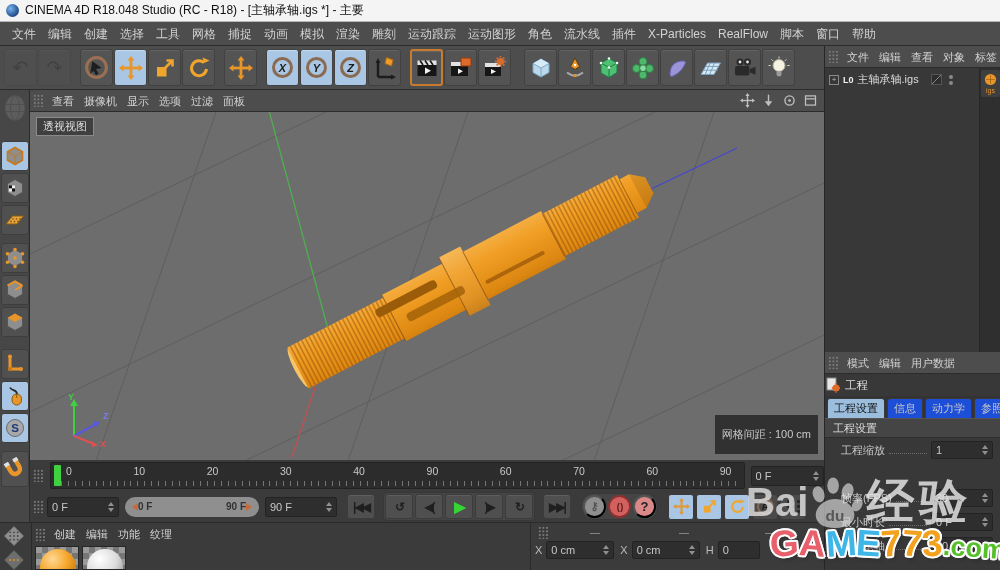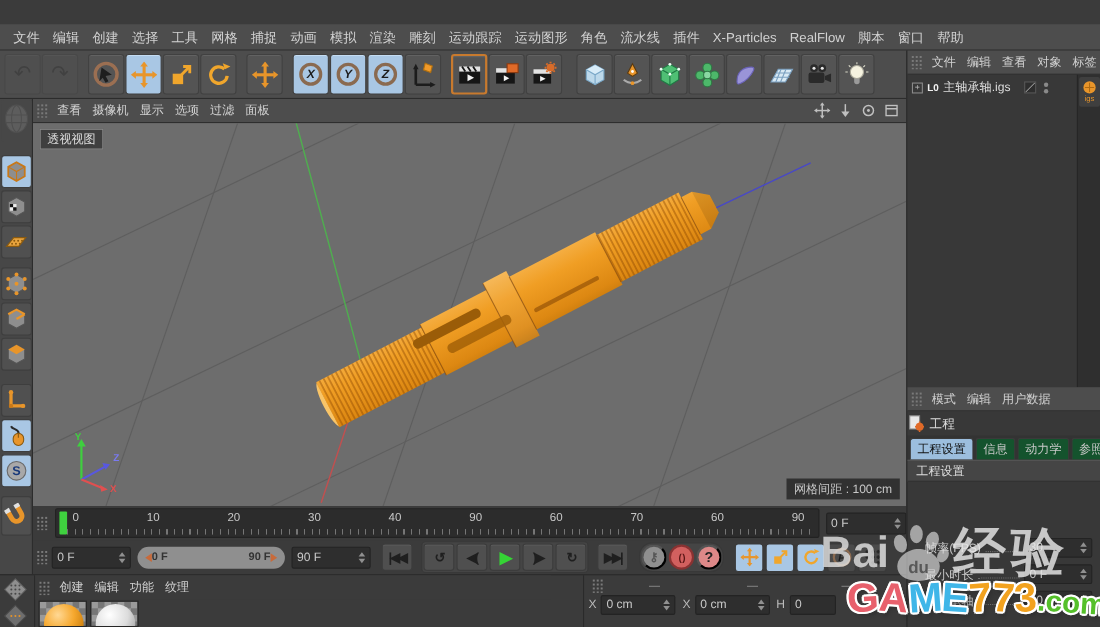--- a/index.html
+++ b/index.html
@@ -38,21 +38,21 @@
   .sbtn.tall{height:38px;background:#474747;border-color:transparent}
   .sgap{height:10px}
 
   
   .vpmenu{left:30px;top:90px;width:794px}
   .vpicons{margin-left:auto;display:flex;gap:4px;padding-right:6px}
   .vpicons .vbtn{width:17px;height:16px;display:flex;align-items:center;justify-content:center;cursor:pointer}
   .vpcanvas{left:30px;top:112px;width:794px;height:348px;background:#6d6d6d;overflow:hidden}
   .vpsvg{position:absolute;left:0;top:0}
   .viewlabel{position:absolute;left:6px;top:5px;background:#3f3f3f;border:1px solid #8a8a8a;color:#ddd;font-size:11px;padding:1px 6px;z-index:3}
-  .gridlabel{position:absolute;right:6px;bottom:6px;background:rgba(42,42,42,.9);color:#c8c8c8;font-size:11px;padding:2px 7px;z-index:3}
+  .gridlabel{position:absolute;right:6px;bottom:6px;background:rgba(42,42,42,.9);color:#c8c8c8;font-size:11px;padding:12px 7px;z-index:3}
   .gizmo{position:absolute;left:26px;bottom:12px;z-index:3}
 
   
   .timeline{left:30px;top:460px;width:794px;height:31px;background:#3b3b3b;display:flex;align-items:center}
   .ruler{position:relative;margin-left:3px;width:700px;height:27px;background:#2c2c2c;border-radius:2px;border:1px solid #222}
   .playhead{position:absolute;left:3px;top:2px;width:7px;height:21px;background:#3fd13f;border-radius:1px}
   .ticks{display:flex;justify-content:space-between;padding:2px 12px 0 15px;font-size:10.5px;color:#c8c8c8}
   .minors{position:absolute;left:10px;right:6px;bottom:2px;height:5px;background:repeating-linear-gradient(90deg,#767676 0 1px,transparent 1px 6.95px)}
   .fld{background:#2e2e2e;border:1px solid #232323;border-radius:2px;color:#c8c8c8;font-size:11px;display:flex;align-items:center;padding:0 4px;height:20px}
   .spin{display:flex;flex-direction:column;gap:2px;margin-left:auto;padding-left:4px}
@@ -103,21 +103,21 @@
   .objname{font-size:11px;color:#ddd;white-space:nowrap}
   .tagsq{width:11px;height:11px;background:linear-gradient(135deg,#2e2e2e 46%,#888 48%,#888 52%,#2e2e2e 54%);border:1px solid #555;margin-left:8px}
   .visdots{display:flex;flex-direction:column;gap:2px;margin-left:3px}
   .visdots i{width:4px;height:4px;border-radius:50%;background:#8a8a8a}
   .omstrip{position:absolute;right:0;top:0;width:22px;height:284px;background:#2f2f2f;border-left:1px solid #262626}
   .filetab{margin:2px 1px;background:#3f3f3f;border-radius:2px;padding:3px 0;display:flex;flex-direction:column;align-items:center;gap:1px;cursor:pointer}
   .filetab em{font-style:normal;font-size:7px;color:#e8952a}
   .amtitle{position:absolute;left:0;top:328px;width:180px;height:22px;display:flex;align-items:center;gap:5px;padding-left:1px;background:#383838}
   .amtitle b{font-size:11.5px;color:#ddd;font-weight:normal}
   .amtabs{position:absolute;left:0;top:350px;width:176px;height:22px;background:#333;display:flex;align-items:flex-end;padding-left:2px;overflow:hidden}
-  .amtab{font-size:11px;color:#c8c8c8;background:#14532d;border:1px solid #3a3a3a;border-bottom:none;border-radius:3px 3px 0 0;padding:2px 6px;margin-right:2px;white-space:nowrap;cursor:pointer}
+  .amtab{font-size:11px;color:#c8c8c8;background:#1d4ed8;border:1px solid #3a3a3a;border-bottom:none;border-radius:3px 3px 0 0;padding:2px 6px;margin-right:2px;white-space:nowrap;cursor:pointer}
   .amtab.on{background:#9cbede;color:#111}
   .amsection{position:absolute;left:0;top:372px;width:176px;height:20px;background:#454545;border-top:1px solid #555;border-bottom:1px solid #2e2e2e;display:flex;align-items:center;padding-left:8px;font-size:11px;color:#ddd}
   .amrow{position:absolute;left:0;width:176px;height:24px;display:flex;align-items:center;padding:0 8px 0 16px}
   .amlabel{font-size:11px;color:#c8c8c8;white-space:nowrap}
   .leader{flex:1;border-bottom:1px dotted #6e6e6e;margin:0 4px;height:8px;min-width:6px}
   .amfld{width:62px;height:18px}
   .pbtn{position:absolute;left:38px;width:128px;height:19px;background:linear-gradient(#585858,#484848);border:1px solid #333;border-radius:3px;color:#ccc;font-size:11px;cursor:pointer}
 
   
   .wm-baidu{left:746px;top:468px;height:68px;display:flex;align-items:center;z-index:50;pointer-events:none}
@@ -127,20 +127,24 @@
   .gl{font-size:37px;font-weight:bold;line-height:1.1;text-shadow:-2px 0 #fff,2px 0 #fff,0 -2px #fff,0 2px #fff,-1.5px -1.5px #fff,1.5px 1.5px #fff,-1.5px 1.5px #fff,1.5px -1.5px #fff,3px 4px 3px rgba(40,40,40,.45)}
   .gl:nth-child(odd){transform:rotate(-4deg)}
   .gl:nth-child(even){transform:rotate(4deg)}
   .gsuf{font-size:27px;margin-top:10px}
 </style>
 </head>
 <body>
 
 <div id="app">
 
+  <div class="abs titlebar">
+    <span class="c4dlogo"></span>
+    <span class="titletext">CINEMA 4D R18.048 Studio (RC - R18) - [主轴承轴.igs *] - 主要</span>
+  </div>
 
   <div class="abs menubar">
       <span>文件</span>
       <span>编辑</span>
       <span>创建</span>
       <span>选择</span>
       <span>工具</span>
       <span>网格</span>
       <span>捕捉</span>
       <span>动画</span>
@@ -772,20 +776,31 @@
         </svg>
       <b>工程</b>
     </div>
     <div class="amtabs">
       <span class="amtab on">工程设置</span>
       <span class="amtab">信息</span>
       <span class="amtab">动力学</span>
       <span class="amtab">参照</span>
     </div>
     <div class="amsection">工程设置</div>
+    <div class="amrow" style="top:392px">
+      <span class="amlabel">工程缩放</span>
+      <span class="leader"></span>
+      <div class="fld amfld">
+        <span>1</span>
+        <span class="spin">
+            <i class="u"></i>
+            <i class="d"></i>
+          </span>
+      </div>
+    </div>
     <div class="amrow" style="top:440px">
       <span class="amlabel">帧率(FPS)</span>
       <span class="leader"></span>
       <div class="fld amfld">
         <span>30</span>
         <span class="spin">
             <i class="u"></i>
             <i class="d"></i>
           </span>
       </div>

